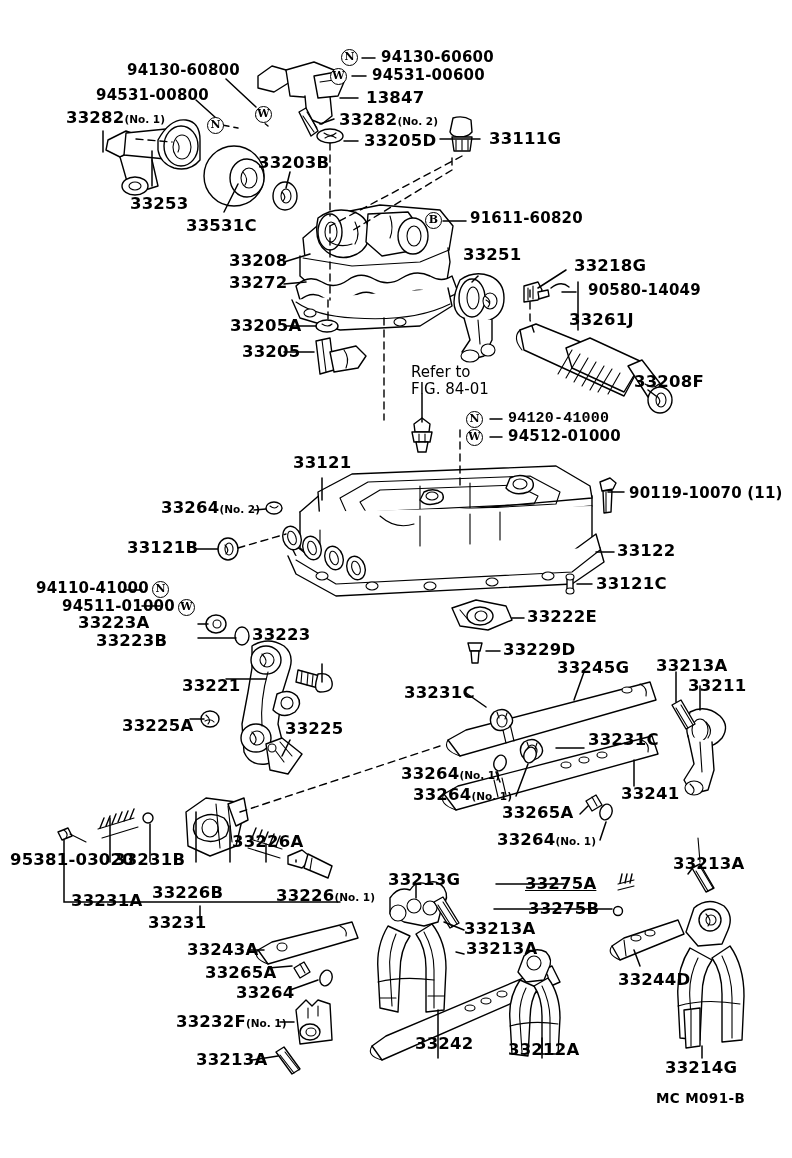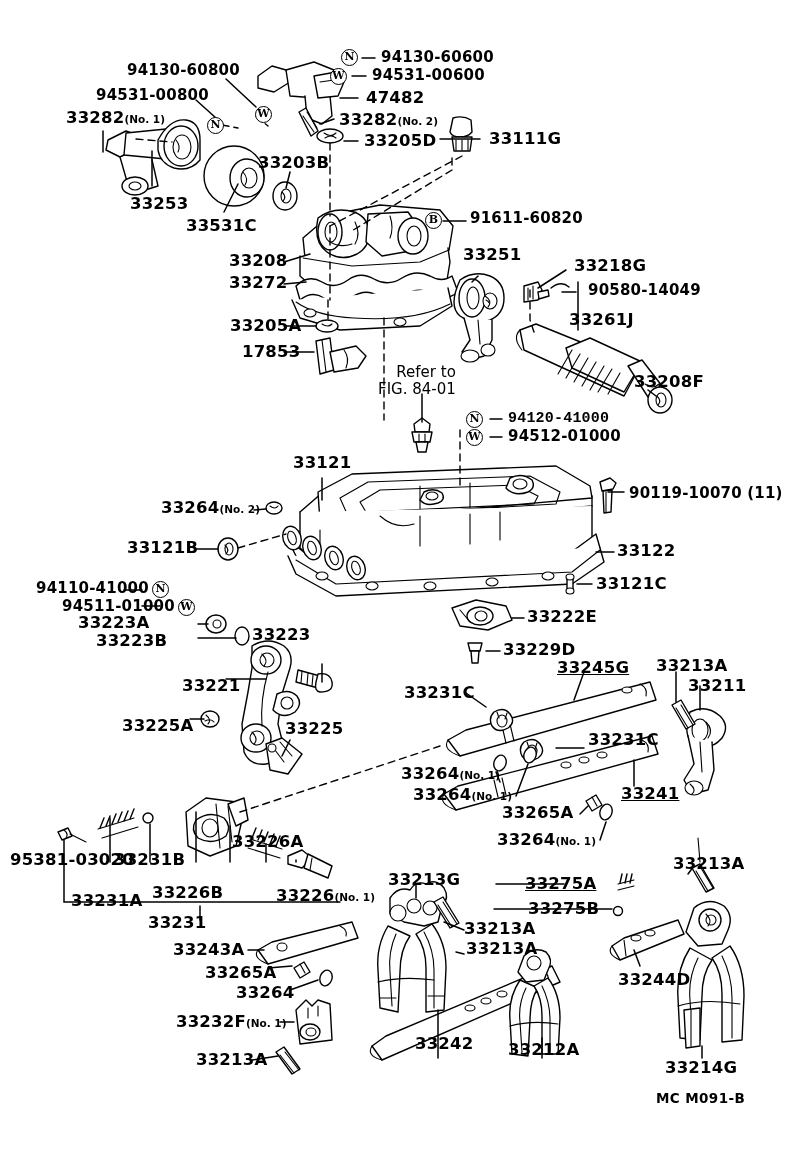--- a/index.html
+++ b/index.html
@@ -565,42 +565,42 @@
       <path class="lead" d="M688 874 L694 866"></path>
     </g>
   </svg>
 
   <div class="lbl s15" style="left:127px;top:63px;"><span>94130-60800</span></div>
   <div class="lbl s15" style="left:96px;top:88px;"><span>94531-00800</span></div>
   <div class="lbl s17" style="left:66px;top:110px;"><span>33282</span><span class="sub">(No. 1)</span></div>
 
   <div class="lbl s15" style="left:381px;top:50px;"><span>94130-60600</span></div>
   <div class="lbl s15" style="left:372px;top:68px;"><span>94531-00600</span></div>
-  <div class="lbl s17" style="left:366px;top:90px;"><span>47482</span></div>
+  <div class="lbl s17" style="left:366px;top:90px;"><span>13847</span></div>
   <div class="lbl s17" style="left:339px;top:112px;"><span>33282</span><span class="sub">(No. 2)</span></div>
   <div class="lbl s17" style="left:364px;top:133px;"><span>33205D</span></div>
   <div class="lbl s17" style="left:489px;top:131px;"><span>33111G</span></div>
 
   <div class="lbl s17" style="left:130px;top:196px;"><span>33253</span></div>
   <div class="lbl s17" style="left:186px;top:218px;"><span>33531C</span></div>
   <div class="lbl s17" style="left:258px;top:155px;"><span>33203B</span></div>
 
   <div class="lbl s15" style="left:470px;top:211px;"><span>91611-60820</span></div>
   <div class="lbl s17" style="left:229px;top:253px;"><span>33208</span></div>
   <div class="lbl s17" style="left:229px;top:275px;"><span>33272</span></div>
   <div class="lbl s17" style="left:463px;top:247px;"><span>33251</span></div>
   <div class="lbl s17" style="left:574px;top:258px;"><span>33218G</span></div>
   <div class="lbl s15" style="left:588px;top:283px;"><span>90580-14049</span></div>
   <div class="lbl s17" style="left:569px;top:312px;"><span>33261J</span></div>
   <div class="lbl s17" style="left:634px;top:374px;"><span>33208F</span></div>
 
   <div class="lbl s17" style="left:230px;top:318px;"><span>33205A</span></div>
-  <div class="lbl s17" style="left:242px;top:344px;"><span>17853</span></div>
-
-  <div class="refer" style="left:378px;top:364px;text-align:right;">Refer to
+  <div class="lbl s17" style="left:242px;top:344px;"><span>33205</span></div>
+
+  <div class="refer" style="left:411px;top:364px;">Refer to
 FIG. 84-01</div>
 
   <div class="lbl s15" style="left:508px;top:411px;font-family:Liberation Mono, monospace;"><span>94120-41000</span></div>
   <div class="lbl s15" style="left:508px;top:429px;"><span>94512-01000</span></div>
 
   <div class="lbl s17" style="left:293px;top:455px;"><span>33121</span></div>
   <div class="lbl s17" style="left:161px;top:500px;text-align:center;"><span>33264</span><span class="sub">(No. 2)</span></div>
   <div class="lbl s15" style="left:629px;top:486px;"><span>90119-10070 (11)</span></div>
   <div class="lbl s17" style="left:127px;top:540px;"><span>33121B</span></div>
   <div class="lbl s17" style="left:617px;top:543px;"><span>33122</span></div>
@@ -610,48 +610,48 @@
   <div class="lbl s17" style="left:78px;top:615px;"><span>33223A</span></div>
   <div class="lbl s17" style="left:96px;top:633px;text-align:right;"><span>33223B</span></div>
   <div class="lbl s17" style="left:252px;top:627px;"><span>33223</span></div>
   <div class="lbl s17" style="left:527px;top:609px;"><span>33222E</span></div>
   <div class="lbl s17" style="left:503px;top:642px;"><span>33229D</span></div>
 
   <div class="lbl s17" style="left:182px;top:678px;"><span>33221</span></div>
   <div class="lbl s17" style="left:122px;top:718px;"><span>33225A</span></div>
   <div class="lbl s17" style="left:285px;top:721px;"><span>33225</span></div>
 
-  <div class="lbl s17" style="left:557px;top:660px;text-decoration:underline;"><span>33245G</span></div>
+  <div class="lbl s17" style="left:557px;top:660px;"><span>33245G</span></div>
   <div class="lbl s17" style="left:656px;top:658px;"><span>33213A</span></div>
   <div class="lbl s17" style="left:688px;top:678px;"><span>33211</span></div>
   <div class="lbl s17" style="left:404px;top:685px;"><span>33231C</span></div>
   <div class="lbl s17" style="left:588px;top:732px;"><span>33231C</span></div>
   <div class="lbl s17" style="left:401px;top:766px;"><span>33264</span><span class="sub">(No. 1)</span></div>
   <div class="lbl s17" style="left:413px;top:787px;"><span>33264</span><span class="sub">(No. 1)</span></div>
-  <div class="lbl s17" style="left:621px;top:786px;text-decoration:underline;"><span>33241</span></div>
+  <div class="lbl s17" style="left:621px;top:786px;"><span>33241</span></div>
   <div class="lbl s17" style="left:502px;top:805px;"><span>33265A</span></div>
   <div class="lbl s17" style="left:497px;top:832px;"><span>33264</span><span class="sub">(No. 1)</span></div>
 
   <div class="lbl s17" style="left:10px;top:852px;"><span>95381-03020</span></div>
   <div class="lbl s17" style="left:114px;top:852px;"><span>33231B</span></div>
   <div class="lbl s17" style="left:71px;top:893px;"><span>33231A</span></div>
   <div class="lbl s17" style="left:152px;top:885px;"><span>33226B</span></div>
   <div class="lbl s17" style="left:232px;top:834px;"><span>33226A</span></div>
   <div class="lbl s17" style="left:276px;top:888px;"><span>33226</span><span class="sub">(No. 1)</span></div>
   <div class="lbl s17" style="left:148px;top:915px;"><span>33231</span></div>
 
   <div class="lbl s17" style="left:388px;top:872px;"><span>33213G</span></div>
   <div class="lbl s17" style="left:464px;top:921px;"><span>33213A</span></div>
   <div class="lbl s17" style="left:525px;top:876px;text-decoration:underline;"><span>33275A</span></div>
   <div class="lbl s17" style="left:528px;top:901px;"><span>33275B</span></div>
   <div class="lbl s17" style="left:466px;top:941px;"><span>33213A</span></div>
   <div class="lbl s17" style="left:673px;top:856px;"><span>33213A</span></div>
   <div class="lbl s17" style="left:618px;top:972px;"><span>33244D</span></div>
 
-  <div class="lbl s17" style="left:173px;top:942px;text-align:center;"><span>33243A</span></div>
+  <div class="lbl s17" style="left:187px;top:942px;text-align:center;"><span>33243A</span></div>
   <div class="lbl s17" style="left:205px;top:965px;"><span>33265A</span></div>
   <div class="lbl s17" style="left:236px;top:985px;"><span>33264</span></div>
   <div class="lbl s17" style="left:176px;top:1014px;"><span>33232F</span><span class="sub">(No. 1)</span></div>
   <div class="lbl s17" style="left:196px;top:1052px;"><span>33213A</span></div>
 
   <div class="lbl s17" style="left:415px;top:1036px;"><span>33242</span></div>
   <div class="lbl s17" style="left:508px;top:1042px;"><span>33212A</span></div>
   <div class="lbl s17" style="left:665px;top:1060px;"><span>33214G</span></div>
 
   <div class="footer" style="left:656px;top:1090px;text-align:right;">MC M091-B</div>

